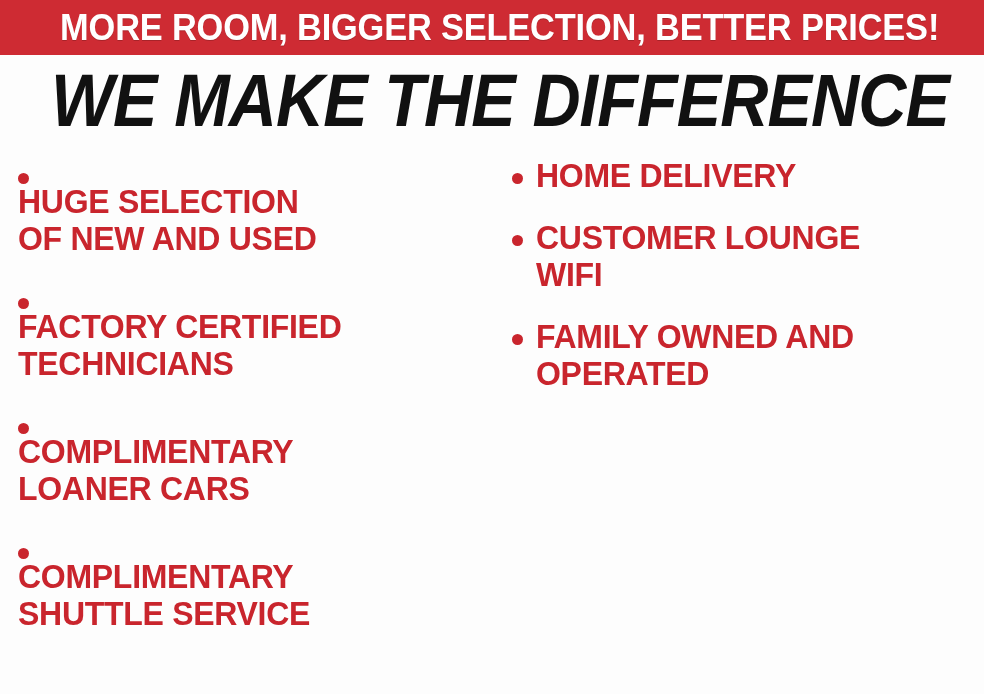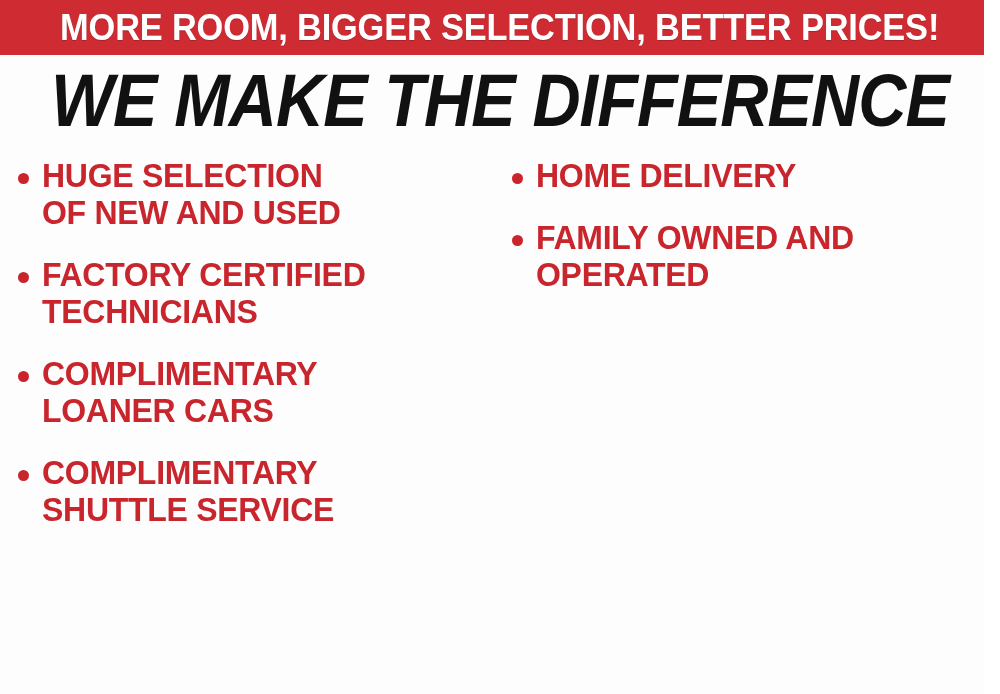--- a/index.html
+++ b/index.html
@@ -84,21 +84,21 @@
   .bullet-item {
     display: flex;
     align-items: flex-start;
     color: #c9252d;
     font-family: "Liberation Sans", sans-serif;
     font-weight: bold;
     font-size: 33px;
     line-height: 1.12;
     letter-spacing: -0.3px;
   }
-  #col-left  .bullet-item { margin-bottom: 25px; }
+  #col-left  .bullet-item { margin-bottom: 25px; flex-direction: column; }
   #col-right .bullet-item { margin-bottom: 25px; }
 
   .bullet-dot {
     flex: 0 0 auto;
     width: 11px;
     height: 11px;
     border-radius: 50%;
     background: #c9252d;
     margin-top: 15px;
     margin-right: 13px;
@@ -146,19 +146,24 @@
       </div>
     </div>
 
     <div class="column" id="col-right">
       <div class="bullet-item">
         <span class="bullet-dot"></span>
         <span class="bullet-text">HOME DELIVERY</span>
       </div>
       <div class="bullet-item">
         <span class="bullet-dot"></span>
+        <span class="bullet-text">CUSTOMER LOUNGE
+WIFI</span>
+      </div>
+      <div class="bullet-item">
+        <span class="bullet-dot"></span>
         <span class="bullet-text">FAMILY OWNED AND
 OPERATED</span>
       </div>
     </div>
 
   </div>
 </div>
 
 </body></html>

